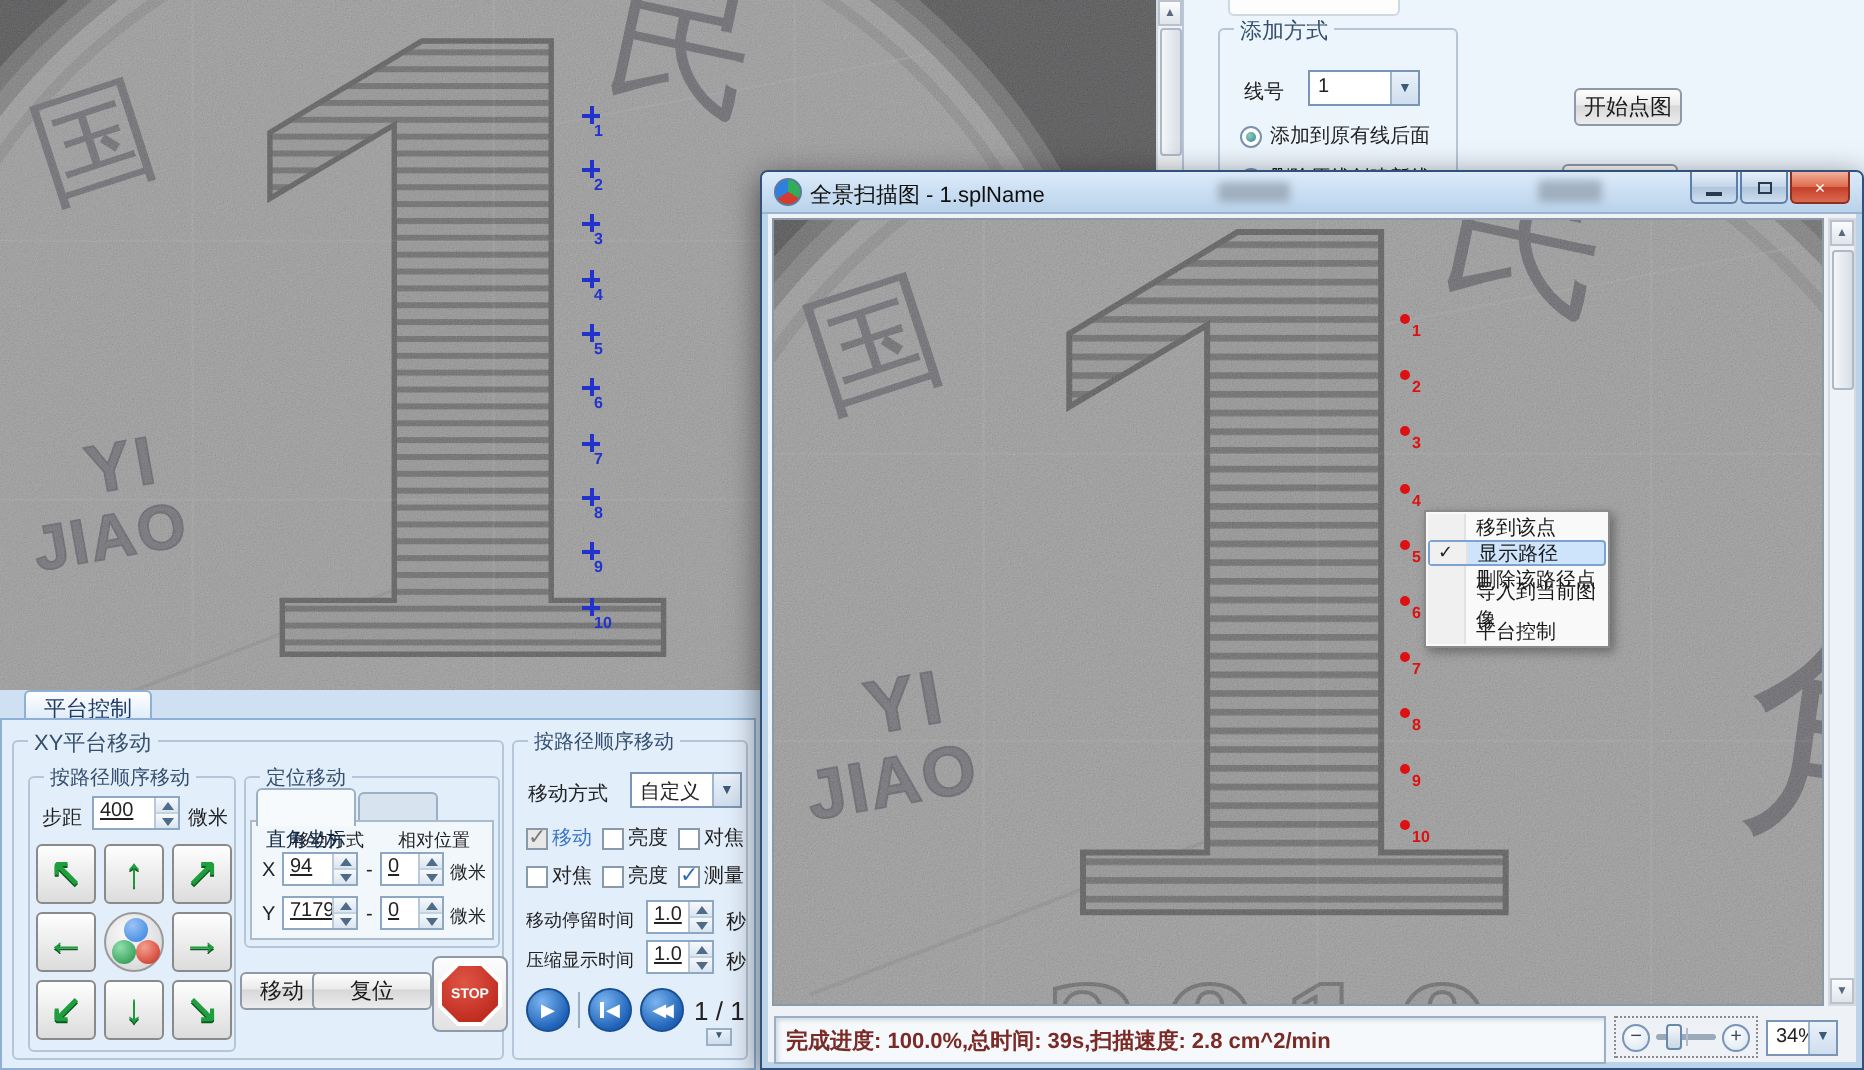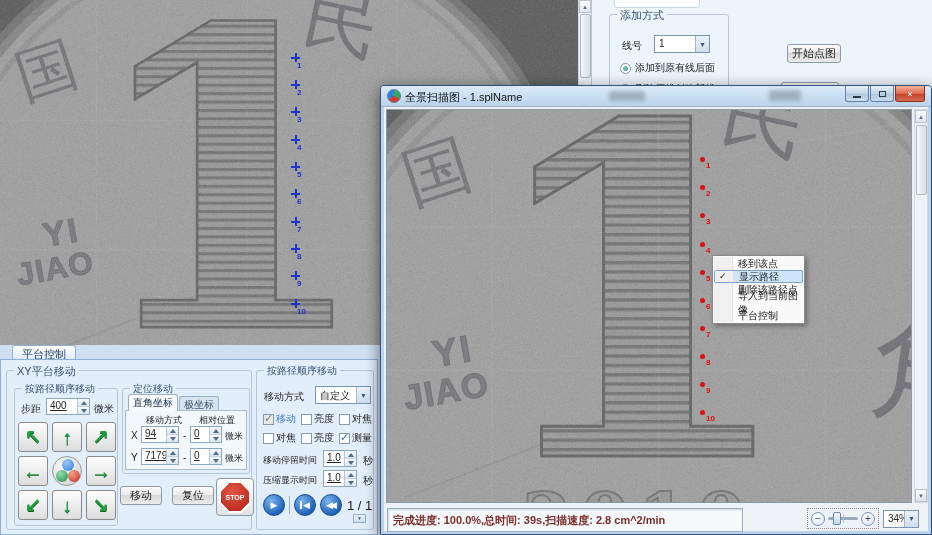--- a/index.html
+++ b/index.html
@@ -51,21 +51,21 @@
 
   
   #platform-panel { left:0; top:345px; width:380px; height:190px; background:#cfe0f2; }
   #pp-tab { position:absolute; left:12px; top:0; width:64px; height:15px; background:linear-gradient(#ffffff,#ddebfa); border:1px solid #8fb0d4; border-bottom:none; border-radius:3px 3px 0 0; color:#1f3c66; text-align:center; padding-top:1px; font-size:11px; }
   #pp-body { position:absolute; left:0; top:14px; width:378px; height:176px; background:#e3eefb; border:1px solid #8fb0d4; }
   #pp-body .grp { background:#e3eefb; }
   .lbl { position:absolute; font-size:10px; color:#222; white-space:nowrap; }
   .arrow-btn { position:absolute; width:30px; height:30px; border:1px solid #8a8a8a; border-radius:3px; background:linear-gradient(#fefefe,#dcdcdc); display:flex; align-items:center; justify-content:center; font-size:20px; font-weight:bold; color:#1f9e3e; text-shadow:0 1px 0 #0c5a20; }
   #rgb-btn { position:absolute; width:30px; height:30px; border-radius:50%; border:1px solid #9a9a9a; background:radial-gradient(circle at 40% 35%,#fbfbfb,#cfcfcf); }
   .ball { position:absolute; width:12px; height:12px; border-radius:50%; }
-  .tabbtn { position:absolute; font-size:10px; text-align:center; border:1px solid #9ab0c6; border-bottom:none; border-radius:3px 3px 0 0; padding-top:1px; }
+  .tabbtn { position:absolute; font-size:10px; text-align:center; border:1px solid #9ab0c6; border-bottom:none; border-radius:3px 3px 0 0; padding-top:18px; }
   .tab-on  { background:#f7fafd; color:#10284a; z-index:2; }
   .tab-off { background:#d7e3ef; color:#44566a; }
   #pos-inner { position:absolute; border:1px solid #aabccc; background:#f2f7fc; }
   #stop-btn { position:absolute; width:38px; height:38px; border:1px solid #8e9aaa; border-radius:4px; background:linear-gradient(#fdfdfd,#e2e2e2); display:flex; align-items:center; justify-content:center; }
   .oct-outer { width:32px; height:32px; background:#fff; clip-path:polygon(30% 0,70% 0,100% 30%,100% 70%,70% 100%,30% 100%,0 70%,0 30%); display:flex; align-items:center; justify-content:center; }
   .oct-inner { width:28px; height:28px; background:radial-gradient(circle at 40% 30%,#e05545,#b51f14); clip-path:polygon(30% 0,70% 0,100% 30%,100% 70%,70% 100%,30% 100%,0 70%,0 30%); color:#fff; font-size:7px; font-weight:bold; display:flex; align-items:center; justify-content:center; letter-spacing:0; }
   .play-btn { position:absolute; width:22px; height:22px; border-radius:50%; border:1px solid #1a4f94; background:radial-gradient(circle at 35% 30%,#7ab4f0,#2063b8 70%,#174f97); color:#fff; display:flex; align-items:center; justify-content:center; font-size:9px; }
   .play-btn .bar { width:2px; height:8px; background:#fff; margin-right:1px; }
   .tight { letter-spacing:-3px; text-indent:-2px; }
 
@@ -85,21 +85,21 @@
   .rnum { position:absolute; left:6px; top:4px; font-size:8px; color:#dd1111; font-weight:bold; }
 
   
   #ctx-menu { position:absolute; left:325px; top:145px; width:93px; background:#f9f9f9; border:1px solid #8a8a8a; box-shadow:2px 2px 5px rgba(0,0,0,.35); z-index:10; padding:1px; }
   .ctx-item { position:relative; height:13px; display:flex; align-items:center; font-size:10px; color:#1a1a1a; padding-left:24px; }
   .ctx-gutter { position:absolute; left:0; top:0; bottom:0; width:19px; background:#f0f0f0; border-right:1px solid #e2e2e2; }
   .ctx-item.hi { background:#cde4fb; border:1px solid #7da2ce; border-radius:2px; }
   .ctx-check { position:absolute; left:4px; top:0px; font-size:9px; color:#222; z-index:2; }
 
   
-  #fg-status { position:absolute; left:3px; top:401px; width:356px; height:24px; background:#f6f9fc; border:1px solid #9ab0c6; box-shadow:inset 1px 1px 2px rgba(90,110,130,.25); display:flex; align-items:center; }
+  #fg-status { position:absolute; left:3px; top:401px; width:416px; height:24px; background:#f6f9fc; border:1px solid #9ab0c6; box-shadow:inset 1px 1px 2px rgba(90,110,130,.25); display:flex; align-items:center; }
   #fg-status span { padding-left:5px; font-size:11px; font-weight:bold; color:#7b2b26; white-space:nowrap; }
   #zoom-group { position:absolute; left:423px; top:398px; width:108px; height:27px; display:flex; align-items:center; }
   #slider-box { border:1px dotted #8a8a8a; height:21px; display:flex; align-items:center; padding:0 3px; background:#eef2f7; }
   .zoom-circle { width:14px; height:14px; border-radius:50%; border:1px solid #7a94b5; background:radial-gradient(circle at 40% 35%,#ffffff,#d6e2f0); color:#3a4a5a; font-size:10px; line-height:11px; text-align:center; flex:none; }
   #slider-track { position:relative; width:30px; height:3px; background:#9aaabb; margin:0 3px; border-radius:2px; }
   #slider-track::after { content:""; position:absolute; left:50%; top:-3px; width:1px; height:9px; background:#b5bec8; }
   #slider-handle { position:absolute; left:5px; top:-5px; width:8px; height:13px; background:linear-gradient(#f4f8fc,#c9d6e4); border:1px solid #6889ab; border-radius:2px; }
   #zoom-combo { width:36px; margin-left:4px; }
 
   .fg-sb { position:absolute; left:530px; top:2px; width:14px; height:394px; background:#eef1f5; border:1px solid #d3dae2; }
@@ -321,21 +321,21 @@
         <span class="spin-btns">
             <i class="up"></i>
             <i class="dn"></i>
           </span>
       </div>
       <span class="lbl" style="left:224px;top:92px;font-size:9px">微米</span>
 
       <div class="btn abs" style="left:119px;top:126px;width:42px;height:19px">
           <span>移动</span>
         </div>
-      <div class="btn abs" style="left:171px;top:126px;width:42px;height:19px">
+      <div class="btn abs" style="left:155px;top:126px;width:60px;height:19px">
           <span>复位</span>
         </div>
       <div id="stop-btn" style="left:215px;top:118px">
         <span class="oct-outer">
             <span class="oct-inner">
               <span>STOP</span>
             </span>
           </span>
       </div>
 

